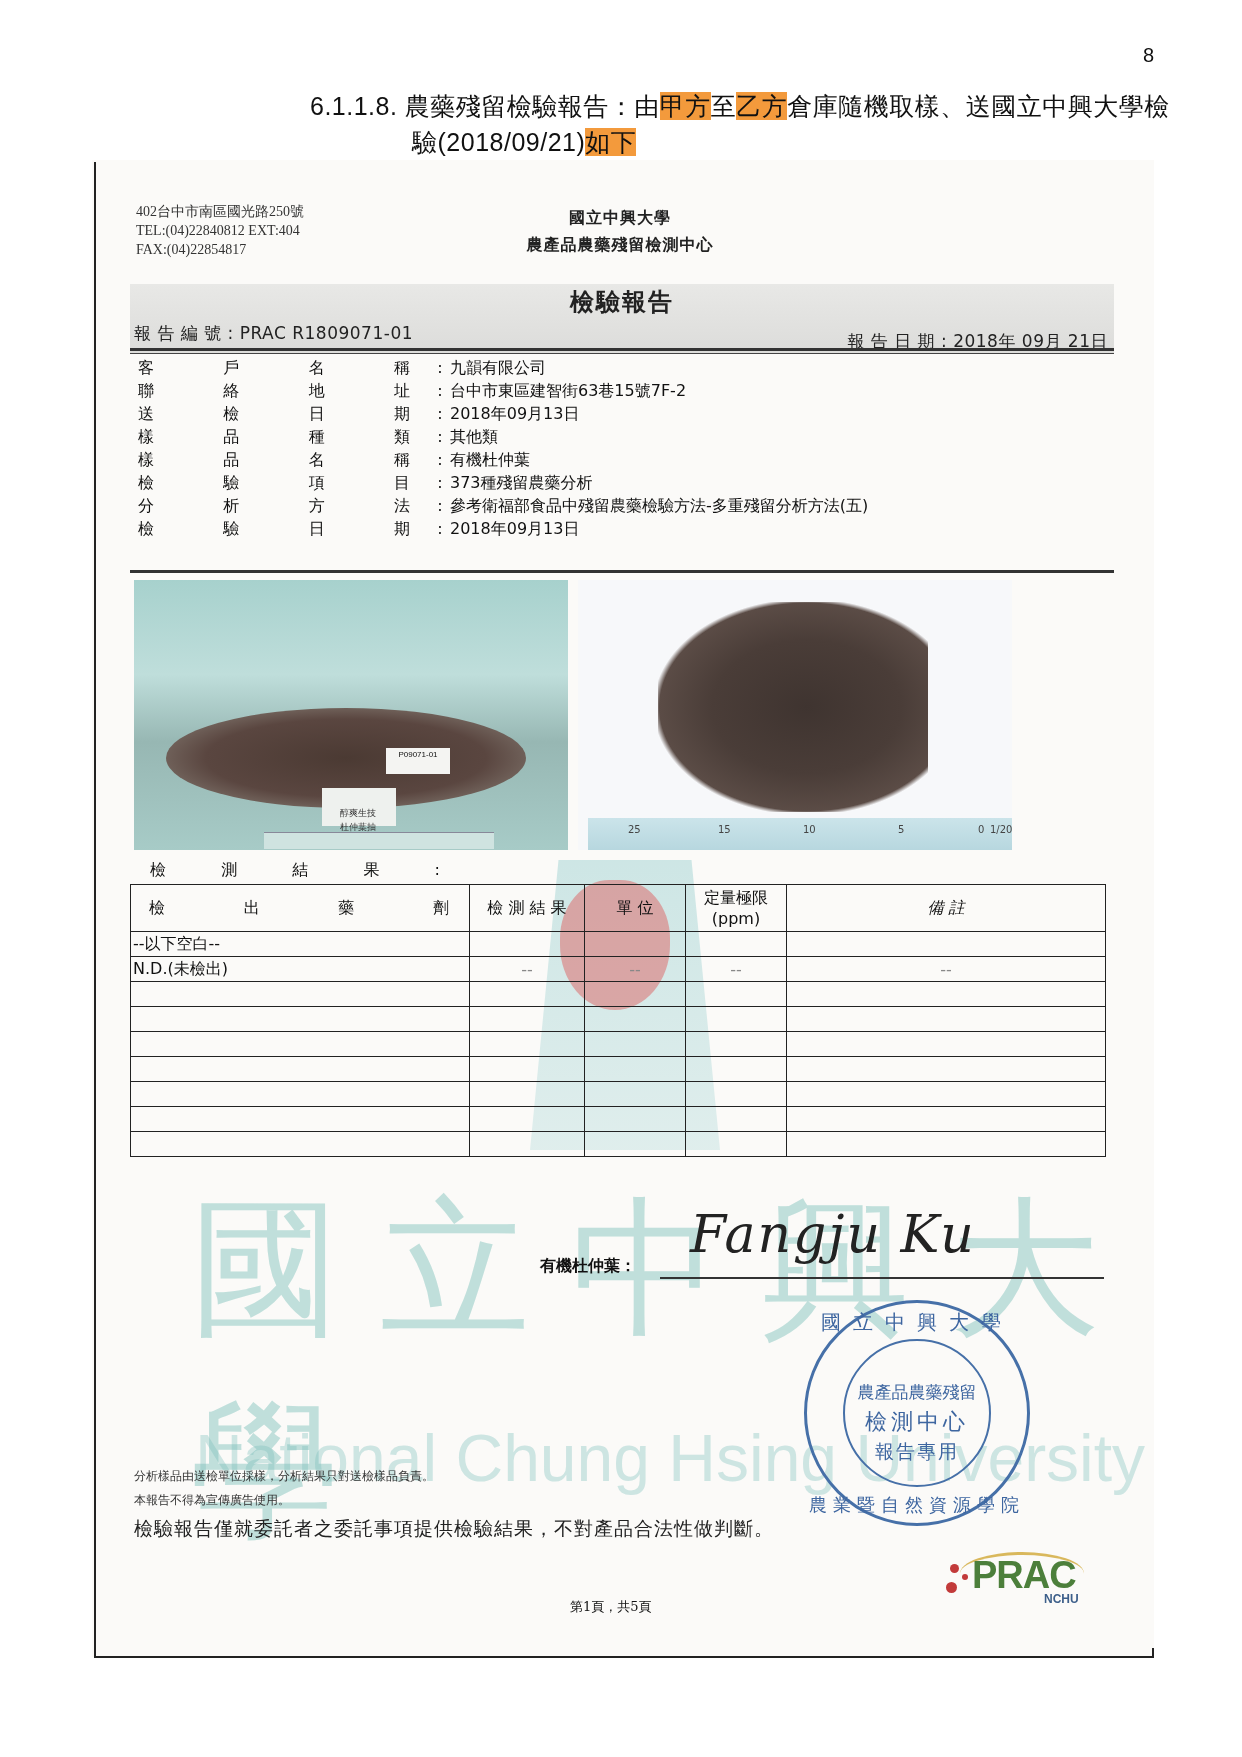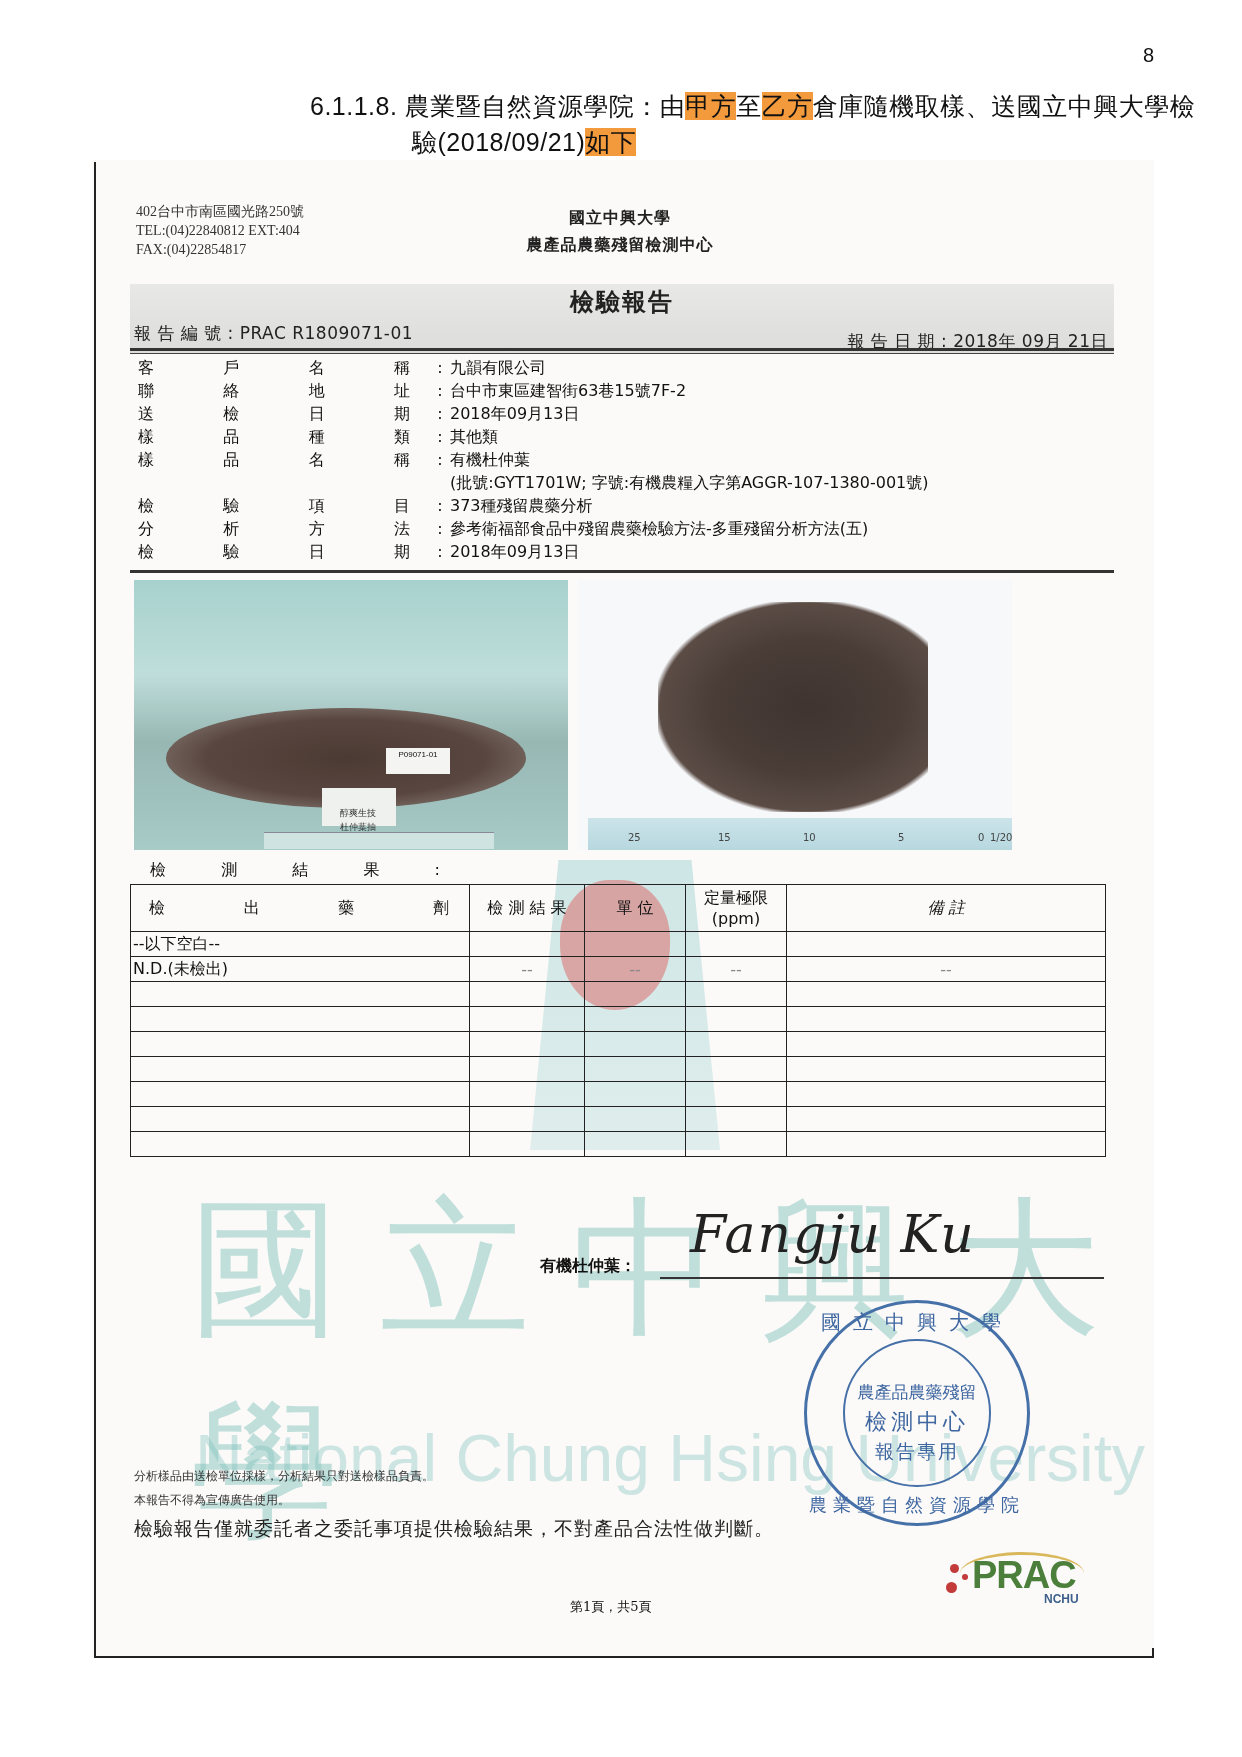--- a/index.html
+++ b/index.html
@@ -34,21 +34,21 @@
   .info-value { flex:1; }
 
   .photo-left { left:134px; top:580px; width:434px; height:270px; background:linear-gradient(180deg,#a7d1cd 0%,#bfdedb 35%,#97b7b3 60%,#a7cbc7 100%); overflow:hidden; }
   .bag { left:32px; top:128px; width:360px; height:100px; background:radial-gradient(ellipse at center,#4b3a33 0%,#5a4640 55%,#7b6f67 80%,rgba(140,160,155,0) 100%); border-radius:50%; }
   .bag-label { left:252px; top:168px; width:64px; height:26px; background:#f4f4f2; font-size:8px; line-height:12px; padding:1px 3px; box-sizing:border-box; font-family:"Liberation Sans",sans-serif;text-align:center; }
   .bag-note { left:188px; top:208px; width:74px; height:38px; background:#eef1ee; font-size:9px; line-height:14px; padding:18px; box-sizing:border-box; color:#333; }
   .ruler-l { left:130px; top:252px; width:230px; height:16px; background:#cfe3e0; border-top:1px solid #889; }
   .photo-right { left:578px; top:580px; width:434px; height:270px; background:#f7f8fa; overflow:hidden; }
   .leaves { left:80px; top:22px; width:270px; height:210px; background:radial-gradient(ellipse at 55% 50%,#3f3430 0%,#4a3d38 45%,#5b4c46 70%,rgba(247,248,250,0) 73%); }
   .ruler-r { left:10px; top:238px; width:424px; height:32px; background:linear-gradient(#cbe4ea,#b7d7df); font-size:10px; color:#444; }
-  .ruler-r span { position:absolute; top:14px; }
+  .ruler-r span { position:absolute; top:6px; }
 
   .results-label { left:150px; top:860px; font-size:16px; width:290px; display:flex; justify-content:space-between; }
   table.results { position:absolute; left:130px; top:884px; width:976px; border-collapse:collapse; font-size:16px; }
   table.results td, table.results th { border:1.5px solid #222; height:24px; padding:0 2px; font-weight:normal; }
   table.results th { height:46px; }
   .col1 { width:334px; } .col2 { width:110px; } .col3 { width:96px; } .col4 { width:96px; } .col5 { width:auto;font-style:italic; }
   .drug-head { display:flex; justify-content:space-between; padding:0 18px 0 16px; }
   .center { text-align:center; }
   .dash { color:#888; text-align:center; }
 
@@ -78,21 +78,21 @@
   .nchu-text { position:absolute; left:104px; top:40px; font-family:"Liberation Sans",sans-serif; font-weight:bold; font-size:12px; color:#3d5f8a; }
   .prac-arc { position:absolute; left:20px; top:0; width:124px; height:40px; border-top:3px solid #d9b85c; border-radius:50%; }
   .dot { position:absolute; border-radius:50%; background:#c23a3a; }
 </style>
 </head>
 <body>
 
 <div class="abs page-num">8</div>
 
 <div class="abs heading">
-  <span>6.1.1.8. 農業暨自然資源學院：由</span><span class="hl">甲方</span><span>至</span><span class="hl">乙方</span><span>倉庫隨機取樣、送國立中興大學檢</span>
+  <span>6.1.1.8. 農藥殘留檢驗報告：由</span><span class="hl">甲方</span><span>至</span><span class="hl">乙方</span><span>倉庫隨機取樣、送國立中興大學檢</span>
   <span class="line2"><span>驗(2018/09/21)</span><span class="hl">如下</span></span>
 </div>
 
 <div class="abs scan"></div>
 
 <div class="abs wm-shape"></div>
 <div class="abs wm-red"></div>
 <div class="abs wm-cn">國立中興大學</div>
 <div class="abs wm-en">National Chung Hsing University</div>
 
@@ -160,25 +160,20 @@
   </div>
   <div class="info-row">
     <div class="info-label">
         <span>樣</span>
         <span>品</span>
         <span>名</span>
         <span>稱</span>
       </div>
     <div class="info-colon">:</div>
       <div class="info-value">有機杜仲葉</div>
-  </div>
-  <div class="info-row">
-    <div class="info-label"></div>
-    <div class="info-colon"></div>
-      <div class="info-value">(批號:GYT1701W; 字號:有機農糧入字第AGGR-107-1380-001號)</div>
   </div>
   <div class="info-row">
     <div class="info-label">
         <span>檢</span>
         <span>驗</span>
         <span>項</span>
         <span>目</span>
       </div>
     <div class="info-colon">:</div>
       <div class="info-value">373種殘留農藥分析</div>

